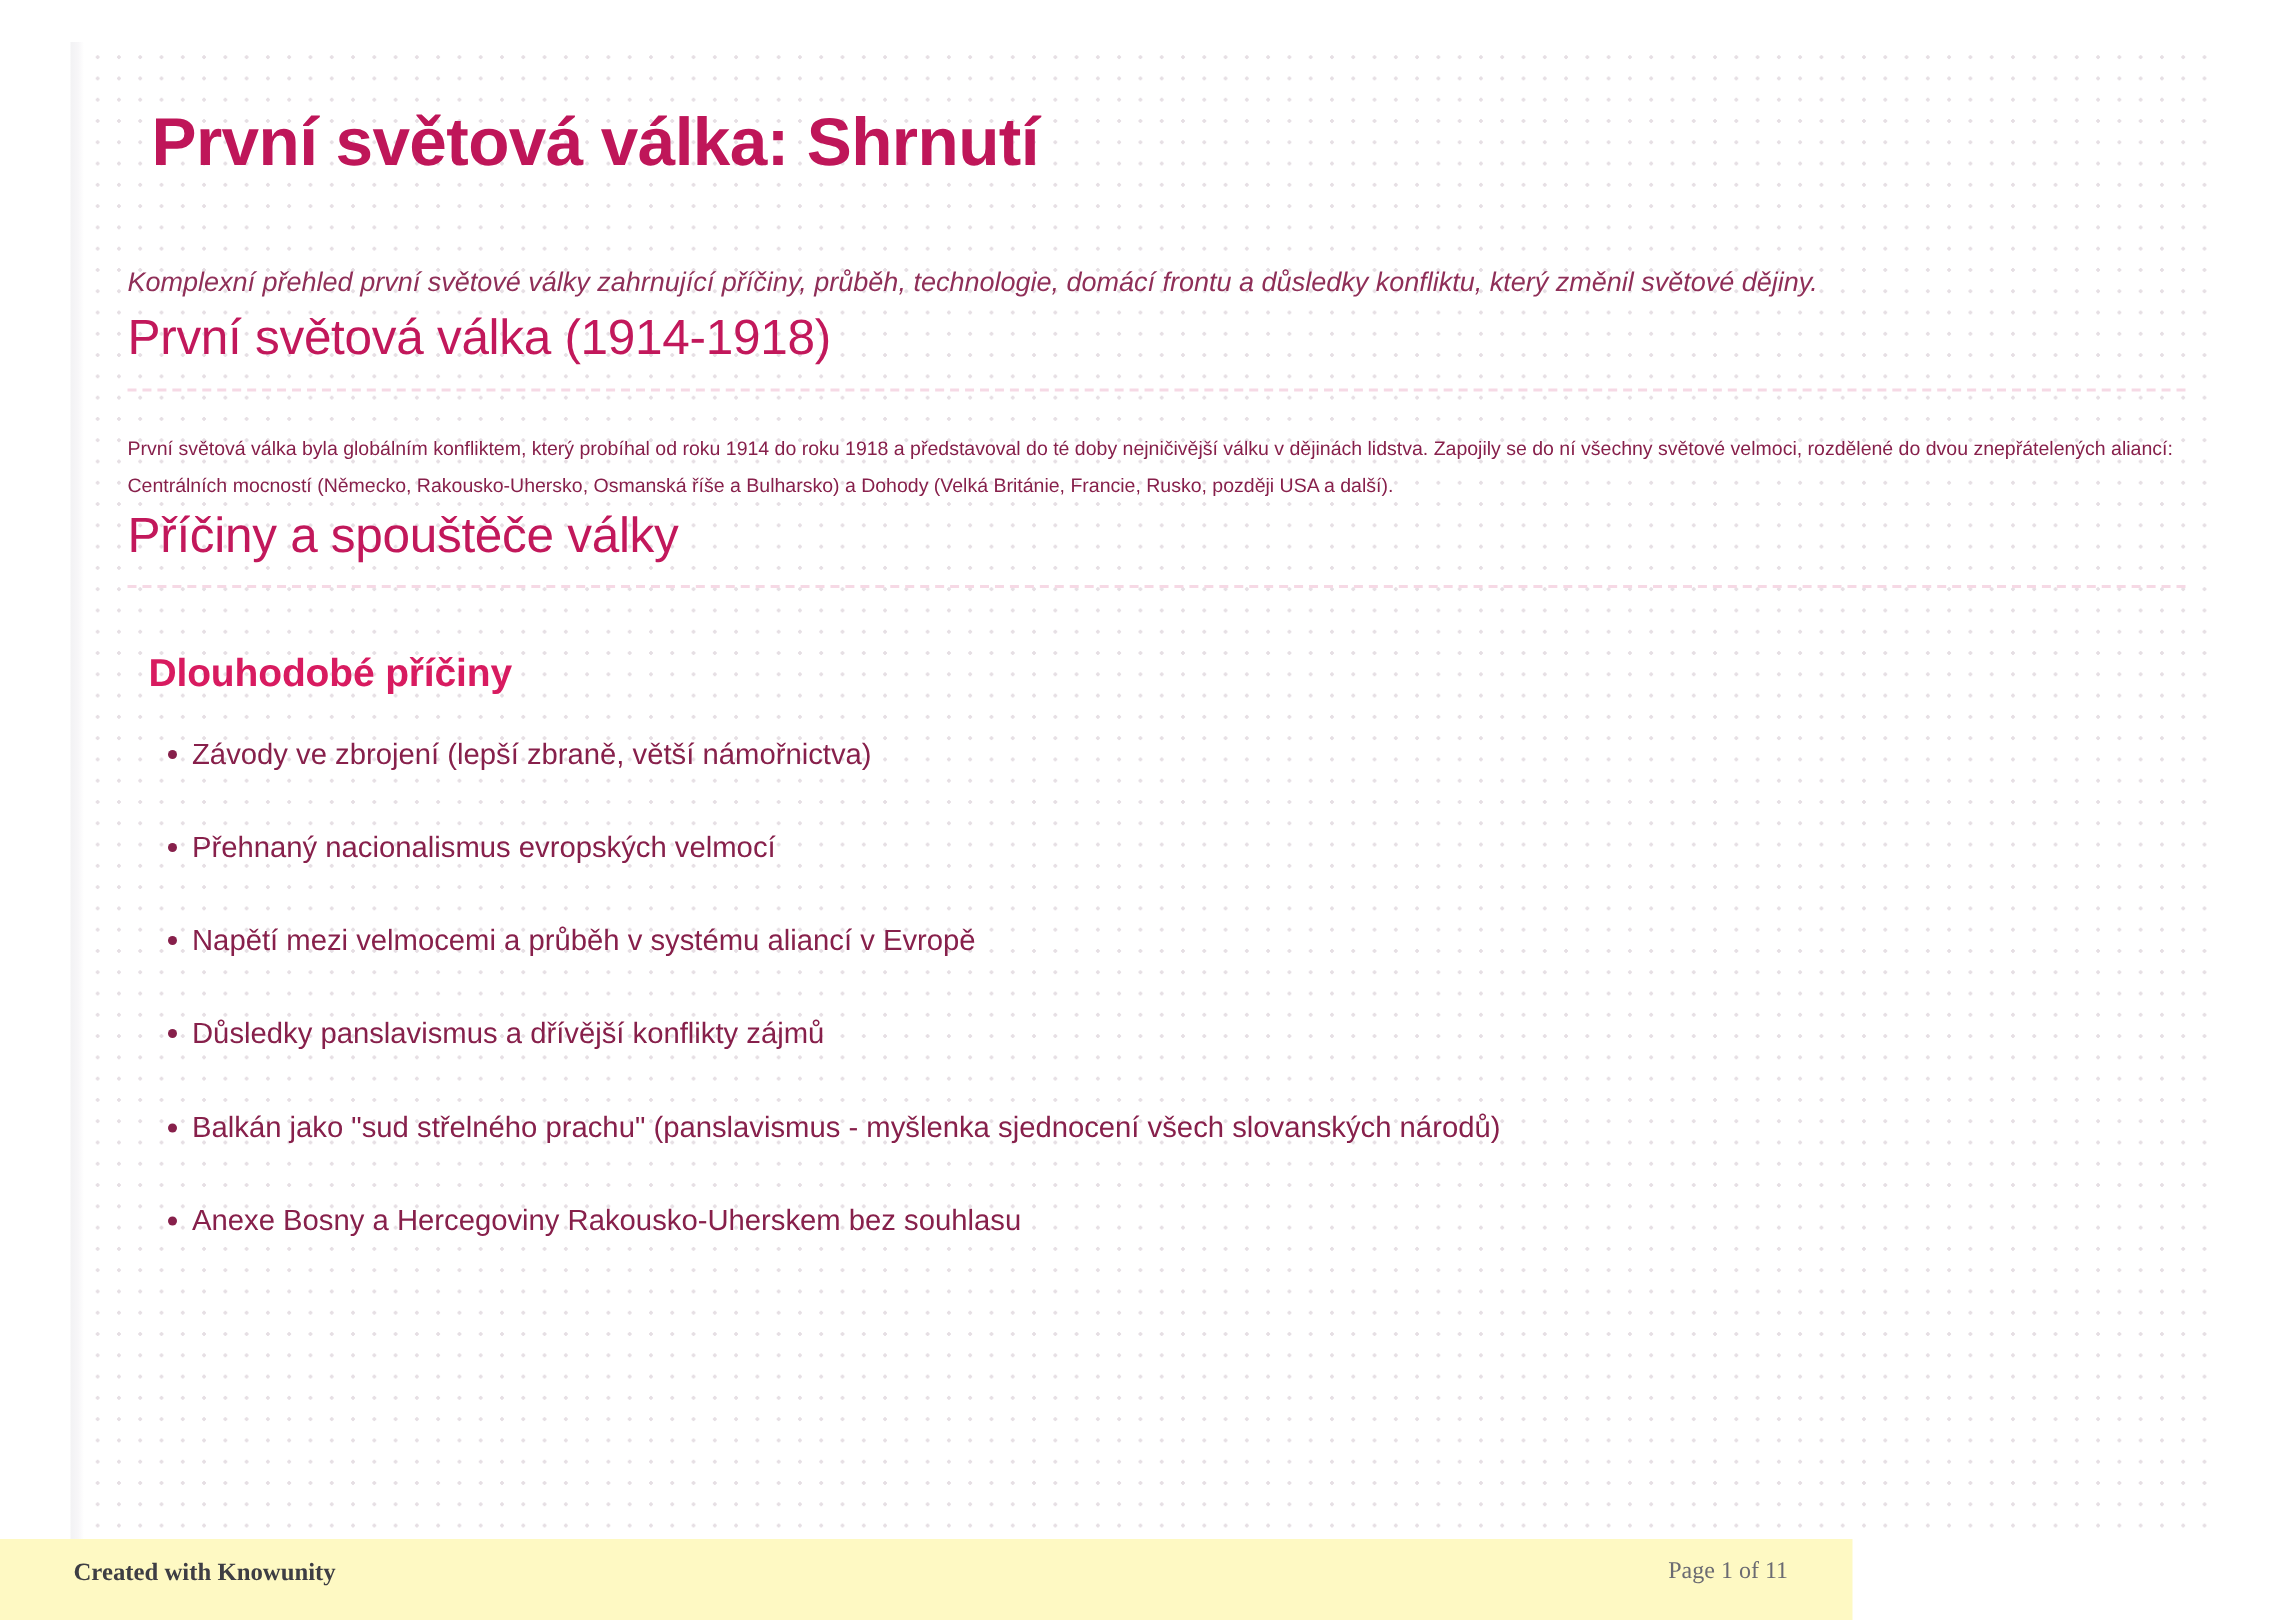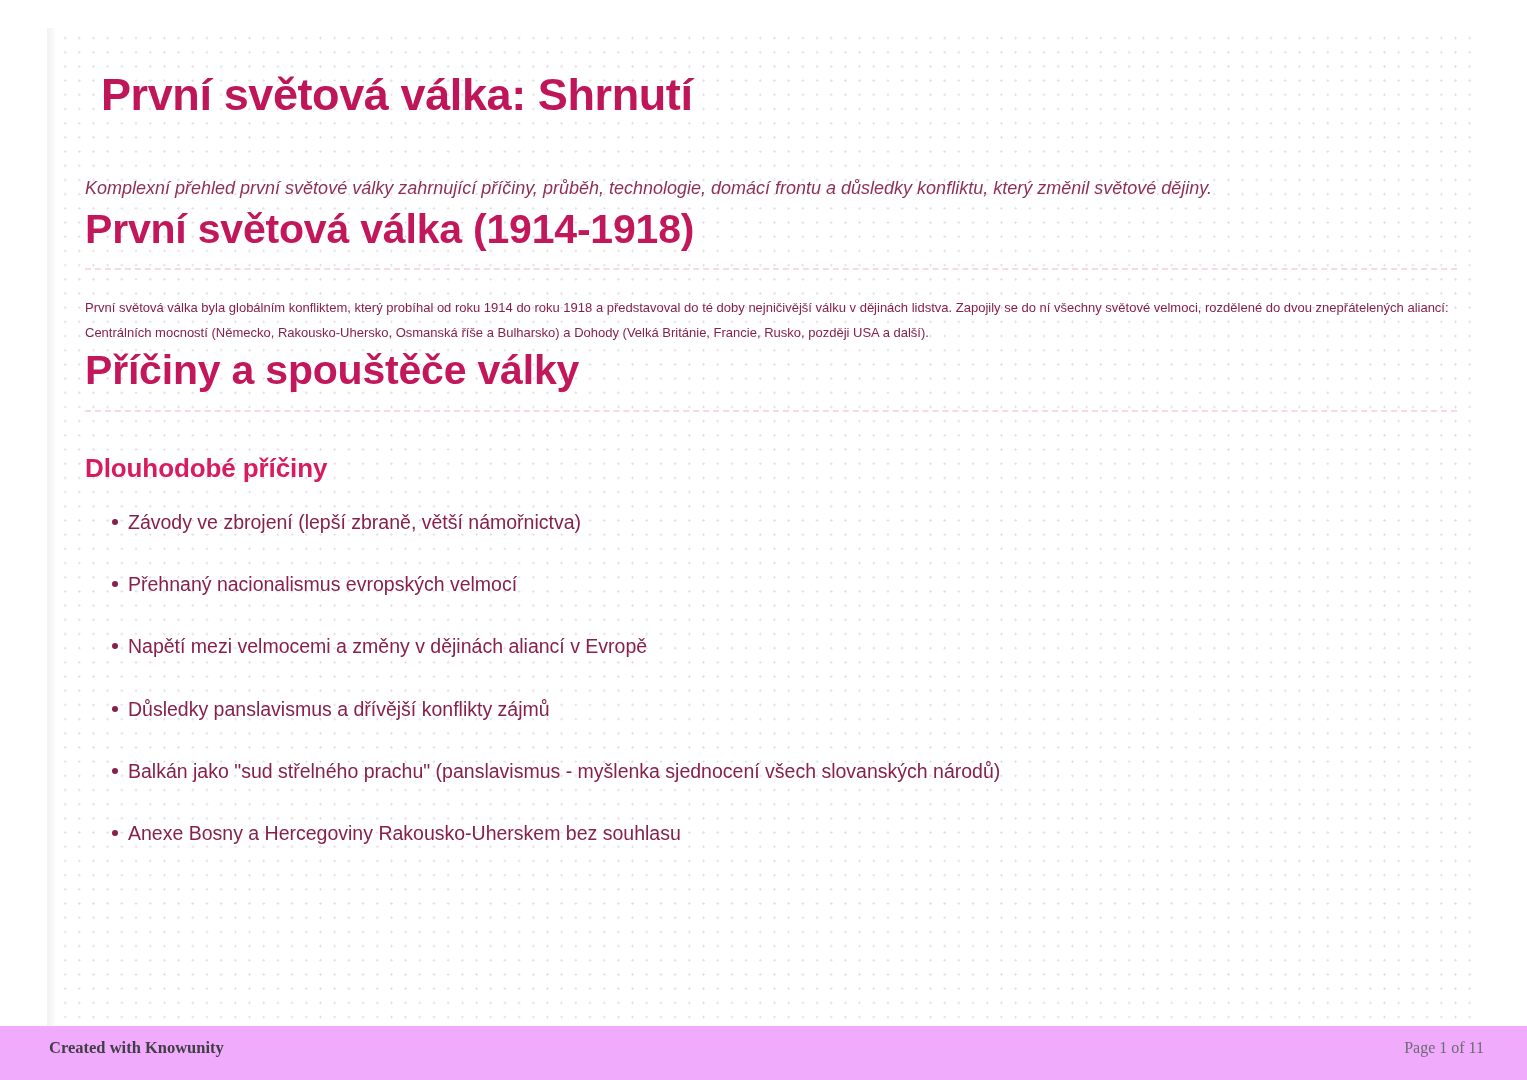--- a/index.html
+++ b/index.html
@@ -67,42 +67,42 @@
     line-height: 1.85;
     font-style: italic;
     color: #8f2f58;
     max-width: 1310px;
   }
 
   h2.section-title {
     margin: 0;
     padding: 0;
     padding-bottom: 14px;
-    font-size: 41px;
+    font-size: 33px;
     line-height: 1.2;
-    font-weight: 700;
+    font-weight: 400;
     letter-spacing: -0.2px;
     color: #c2185b;
     border-bottom: 2px dashed #f6d9e5;
   }
 
   .sec-1 { margin-top: 62px; }
   .sec-2 { margin-top: 65px; }
 
   p.body-text {
     margin: 0;
     padding: 0;
     margin-top: 26px;
     font-size: 13px;
     line-height: 1.92;
     color: #87204b;
   }
 
   h3.sub-title {
-    margin: 0;
+    margin: 14px;
     padding: 0;
     margin-top: 41px;
     font-size: 26px;
     line-height: 1.2;
     font-weight: 700;
     letter-spacing: -0.1px;
     color: #d81b60;
   }
 
   ul.bullet-list {
@@ -130,23 +130,23 @@
     width: 6px;
     height: 6px;
     border-radius: 50%;
     background: #87204b;
   }
 
   .footer {
     position: absolute;
     left: 0;
     bottom: 0;
-    width: 1527px;
+    width: 1235px;
     height: 54px;
-    background: #f0abfc;
+    background: #fef9c3;
     text-align: right;
   }
 
   .footer-left {
     position: absolute;
     left: 49px;
     top: 12px;
     font-family: "Liberation Serif", serif;
     font-size: 16.5px;
     font-weight: 700;
@@ -189,21 +189,21 @@
       <li>
         <span class="bullet-dot"></span>
         <span>Závody ve zbrojení (lepší zbraně, větší námořnictva)</span>
       </li>
       <li>
         <span class="bullet-dot"></span>
         <span>Přehnaný nacionalismus evropských velmocí</span>
       </li>
       <li>
         <span class="bullet-dot"></span>
-        <span>Napětí mezi velmocemi a změny v dějinách aliancí v Evropě</span>
+        <span>Napětí mezi velmocemi a průběh v systému aliancí v Evropě</span>
       </li>
       <li>
         <span class="bullet-dot"></span>
         <span>Důsledky panslavismus a dřívější konflikty zájmů</span>
       </li>
       <li>
         <span class="bullet-dot"></span>
         <span>Balkán jako "sud střelného prachu" (panslavismus - myšlenka sjednocení všech slovanských národů)</span>
       </li>
       <li>

